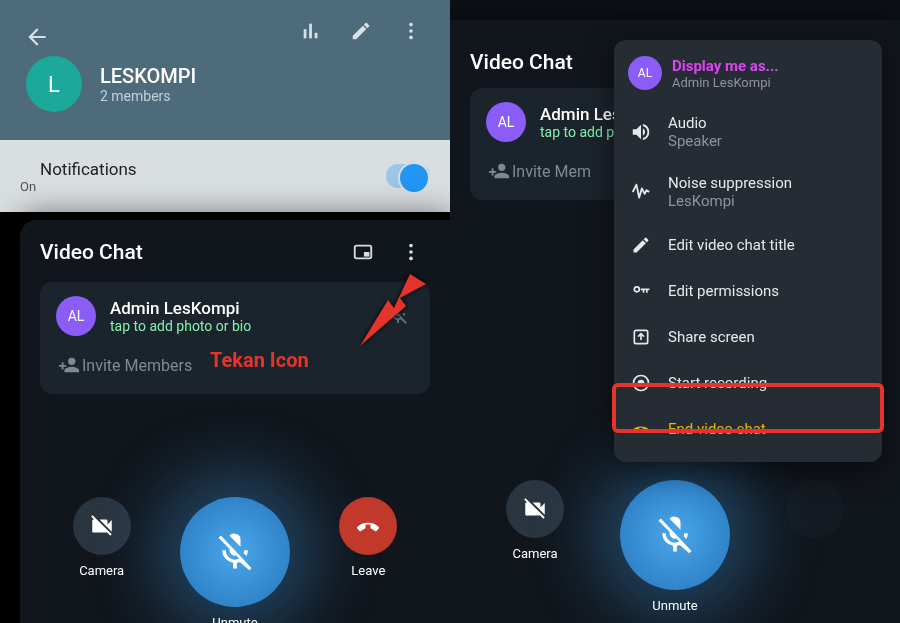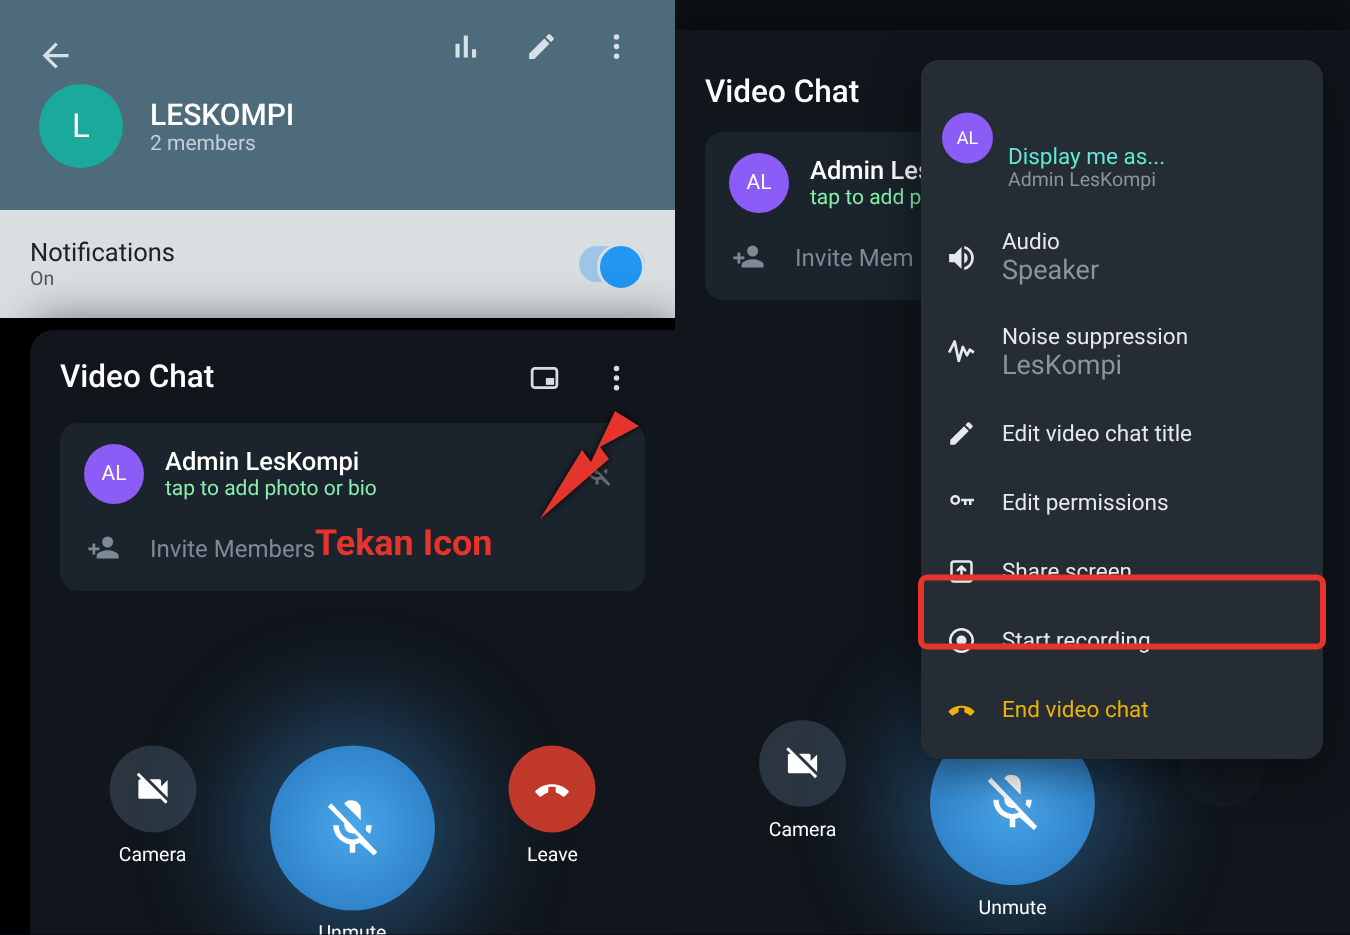--- a/index.html
+++ b/index.html
@@ -32,21 +32,21 @@
   .avatar-small { width:40px;height:40px;font-size:14px; }
   .avatar-xs { width:34px;height:34px;font-size:12px; }
   .group-name { color:#fff;font-size:20px;font-weight:500; }
   .group-sub { color:#c2d0d8;font-size:14px; }
   .notif-row {
     background:#d9dee1;
     height:72px;
     padding:12px 20px;
     display:flex;align-items:center;justify-content:space-between;
   }
-  .notif-label { font-size:17px;color:#222; }
+  .notif-label { font-size:17px;color:#222;margin-left:20px; }
   .notif-sub { font-size:13px;color:#555; }
   .toggle {
     width:44px;height:24px;border-radius:12px;background:#9cc5e8;
     position:relative;
   }
   .toggle::after{
     content:"";position:absolute;right:0;top:-2px;width:28px;height:28px;
     border-radius:50%;background:#2196f3;border:2px solid #d9dee1;
   }
   
@@ -62,21 +62,21 @@
   .admin-card {
     background:#1b232c;border-radius:12px;padding:14px 16px;
   }
   .admin-row { display:flex;align-items:center;gap:14px;position:relative; }
   .admin-name { color:#fff;font-size:17px;font-weight:500; }
   .admin-sub { color:#86efac;font-size:14px; }
   .mic-off-badge {
     position:absolute;right:4px;top:6px;color:#5f6a72;width:24px;height:24px;
   }
   .invite-row {
-    display:flex;align-items:center;gap:20px;margin-top:14px;padding:4px 2px;color:#7d8a94;
+    display:flex;align-items:center;gap:2px;margin-top:14px;padding:4px 2px;color:#7d8a94;
   }
   .call-controls {
     position:absolute;bottom:10px;left:0;right:0;
     display:flex;align-items:flex-start;justify-content:space-around;padding:0 28px;
   }
   .ctrl { display:flex;flex-direction:column;align-items:center;gap:8px;color:#fff;font-size:13px; }
   .ctrl-btn {
     border-radius:50%;display:flex;align-items:center;justify-content:center;color:#fff;
   }
   .ctrl-sm { width:58px;height:58px;background:#2a3540; }
@@ -85,40 +85,40 @@
     box-shadow: 0 0 60px 30px rgba(58,140,210,.35);
   }
   .ctrl-red { background:#c0392b; }
   
   .arrow {
     position:absolute; top:270px; left:348px; width:80px;height:80px;pointer-events:none;
   }
   .arrow svg { filter: drop-shadow(0 0 2px #000); }
   .tekan {
     position:absolute; top:348px; left:210px;
-    color:#e4342b; font-size:24px; font-weight:700;
+    color:#e4342b; font-size:20px; font-weight:700;
     pointer-events:none;
   }
   
   .menu {
     position:absolute; top:40px; right:18px; width:268px;
     background:#252c33; border-radius:12px;
     box-shadow:0 8px 30px rgba(0,0,0,.5);
     padding:10px 0;
   }
   .menu-head {
     display:flex;align-items:center;gap:10px;padding:6px 14px 12px 14px;
   }
-  .menu-head-text1 { color:#5eead4;font-size:15px;font-weight:400;margin-top:39px; }
+  .menu-head-text1 { color:#d946ef;font-size:15px;font-weight:700; }
   .menu-head-text2 { color:#8b949c;font-size:13px; }
   .menu-item {
     display:flex;align-items:center;gap:16px;
     padding:12px 16px;color:#e6e9eb;font-size:15px;
   }
-  .menu-item .sub { color:#8b949c;font-size:18px;display:block; }
+  .menu-item .sub { color:#8b949c;font-size:15px;display:block; }
   .menu-item.end { color:#eab308; }
   .menu-icon { width:22px;height:22px;display:flex;align-items:center;justify-content:center;flex-shrink:0; }
   .red-box {
     position:absolute; border:4px solid #e4342b; border-radius:6px;
     right:16px; top:383px; width:272px; height:50px; pointer-events:none;
   }
   
   .pane-right-top {
     position:absolute;top:20px;left:0;right:0;height:30px;
     display:flex;justify-content:flex-end;gap:28px;padding-right:34px;

